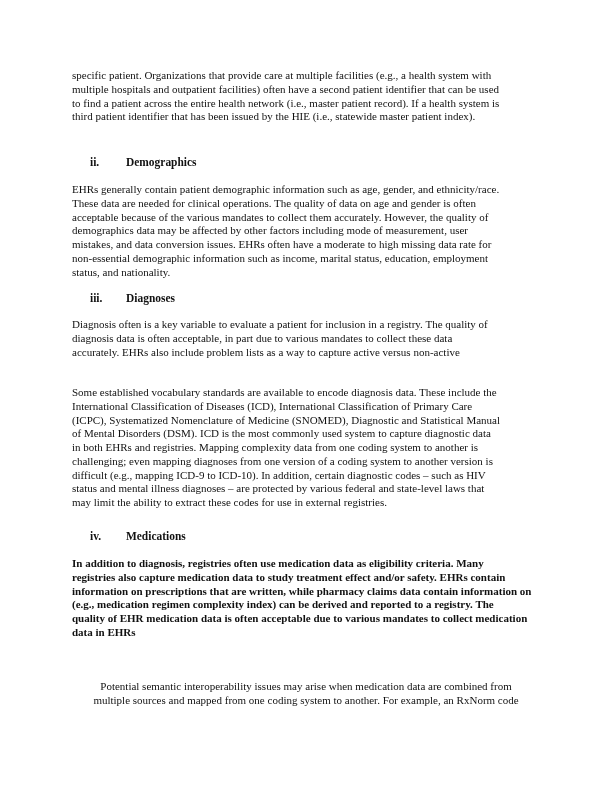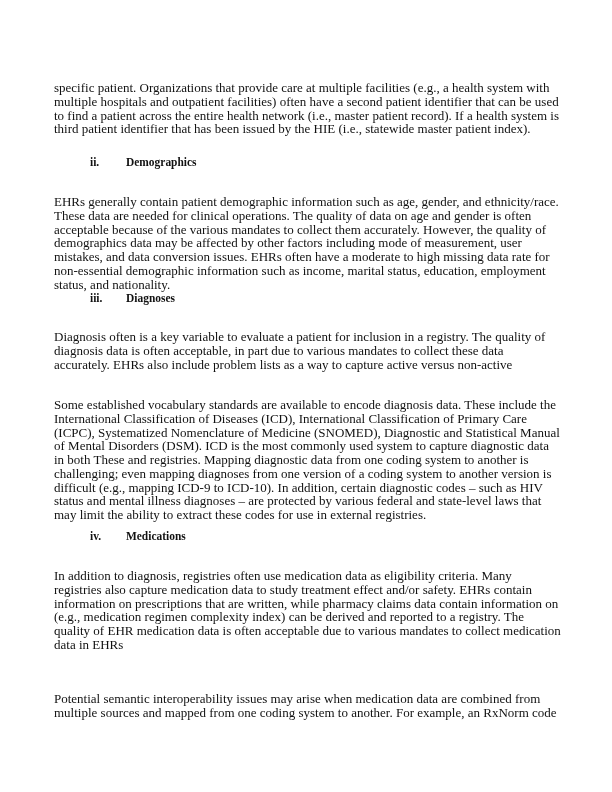--- a/index.html
+++ b/index.html
@@ -1,18 +1,18 @@
 <!DOCTYPE html>
 <html><head>
 <meta charset="utf-8">
 <style>
   html, body { margin:0; padding:0; background:#ffffff; }
   body { width:612px; height:792px; position:relative; overflow:hidden;
          font-family:"Liberation Serif", serif; color:#111; }
-  .block { position:absolute; left:54px; width:468px; font-size:13px; line-height:13.75px;margin-top:12px; }
+  .block { position:absolute; left:72px; width:468px; font-size:11px; line-height:13.75px; }
   .line { display:block; white-space:nowrap; }
   .heading { position:absolute; font-size:11.45px; font-weight:bold; line-height:14px; }
   .hnum { position:absolute; left:90px; }
   .htitle { position:absolute; left:126px; }
 </style>
 </head>
 <body>
 
 <div>
 
@@ -44,32 +44,32 @@
   <div class="block" style="top:318px;">
     <span class="line">Diagnosis often is a key variable to evaluate a patient for inclusion in a registry. The quality of</span>
     <span class="line">diagnosis data is often acceptable, in part due to various mandates to collect these data</span>
     <span class="line">accurately. EHRs also include problem lists as a way to capture active versus non-active</span>
   </div>
   <div class="block" style="top:386px;">
     <span class="line">Some established vocabulary standards are available to encode diagnosis data. These include the</span>
     <span class="line">International Classification of Diseases (ICD), International Classification of Primary Care</span>
     <span class="line">(ICPC), Systematized Nomenclature of Medicine (SNOMED), Diagnostic and Statistical Manual</span>
     <span class="line">of Mental Disorders (DSM). ICD is the most commonly used system to capture diagnostic data</span>
-    <span class="line">in both These and registries. Mapping diagnostic data from one coding system to another is</span>
+    <span class="line">in both EHRs and registries. Mapping complexity data from one coding system to another is</span>
     <span class="line">challenging; even mapping diagnoses from one version of a coding system to another version is</span>
     <span class="line">difficult (e.g., mapping ICD-9 to ICD-10). In addition, certain diagnostic codes – such as HIV</span>
     <span class="line">status and mental illness diagnoses – are protected by various federal and state-level laws that</span>
     <span class="line">may limit the ability to extract these codes for use in external registries.</span>
   </div>
 
   <div class="heading" style="top:529px;left:0;width:612px;">
     <span class="hnum">iv.</span>
     <span class="htitle">Medications</span>
   </div>
-  <div class="block" style="top:557px;">
+  <div class="block" style="top:557px;font-weight:bold;">
     <span class="line">In addition to diagnosis, registries often use medication data as eligibility criteria. Many</span>
     <span class="line">registries also capture medication data to study treatment effect and/or safety. EHRs contain</span>
     <span class="line">information on prescriptions that are written, while pharmacy claims data contain information on</span>
     <span class="line">(e.g., medication regimen complexity index) can be derived and reported to a registry. The</span>
     <span class="line">quality of EHR medication data is often acceptable due to various mandates to collect medication</span>
     <span class="line">data in EHRs</span>
   </div>
   <div class="block" style="top:680px;text-align:center;">
     <span class="line">Potential semantic interoperability issues may arise when medication data are combined from</span>
     <span class="line">multiple sources and mapped from one coding system to another. For example, an RxNorm code</span>

